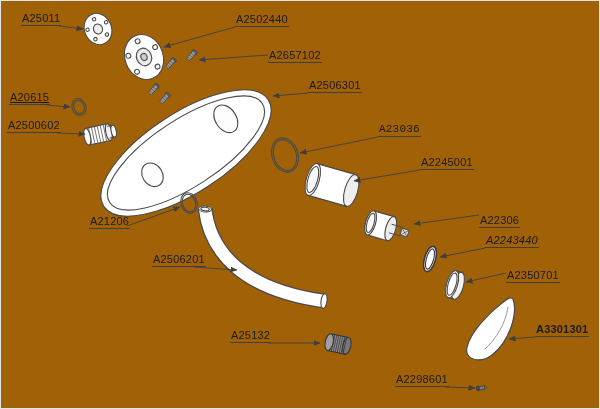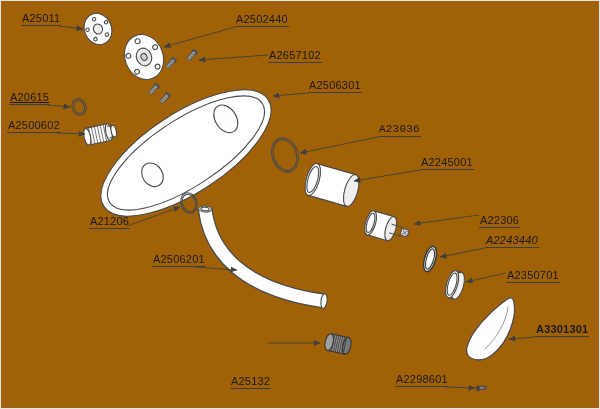--- a/index.html
+++ b/index.html
@@ -192,17 +192,17 @@
   <div class="label" style="left:307px; top:78px;">A2506301</div>
   <div class="label" style="left:8px;   top:90px;text-decoration:underline;">A20615</div>
   <div class="label" style="left:6px;   top:118px;">A2500602</div>
   <div class="label" style="left:377px; top:122px;font-family:Liberation Mono, monospace;">A23036</div>
   <div class="label" style="left:419px; top:155px;">A2245001</div>
   <div class="label" style="left:478px; top:213px;">A22306</div>
   <div class="label" style="left:88px;  top:214px;">A21206</div>
   <div class="label" style="left:143px; top:252px;margin-left:8px;">A2506201</div>
   <div class="label" style="left:484px; top:233px;font-style:italic;">A2243440</div>
   <div class="label" style="left:505px; top:268px;">A2350701</div>
-  <div class="label" style="left:229px; top:328px;margin-top:46px;">A25132</div>
+  <div class="label" style="left:229px; top:328px;">A25132</div>
   <div class="label" style="left:534px; top:322px;font-weight:bold;">A3301301</div>
   <div class="label" style="left:394px; top:372px;">A2298601</div>
 
 </div>
 
 </body></html>

